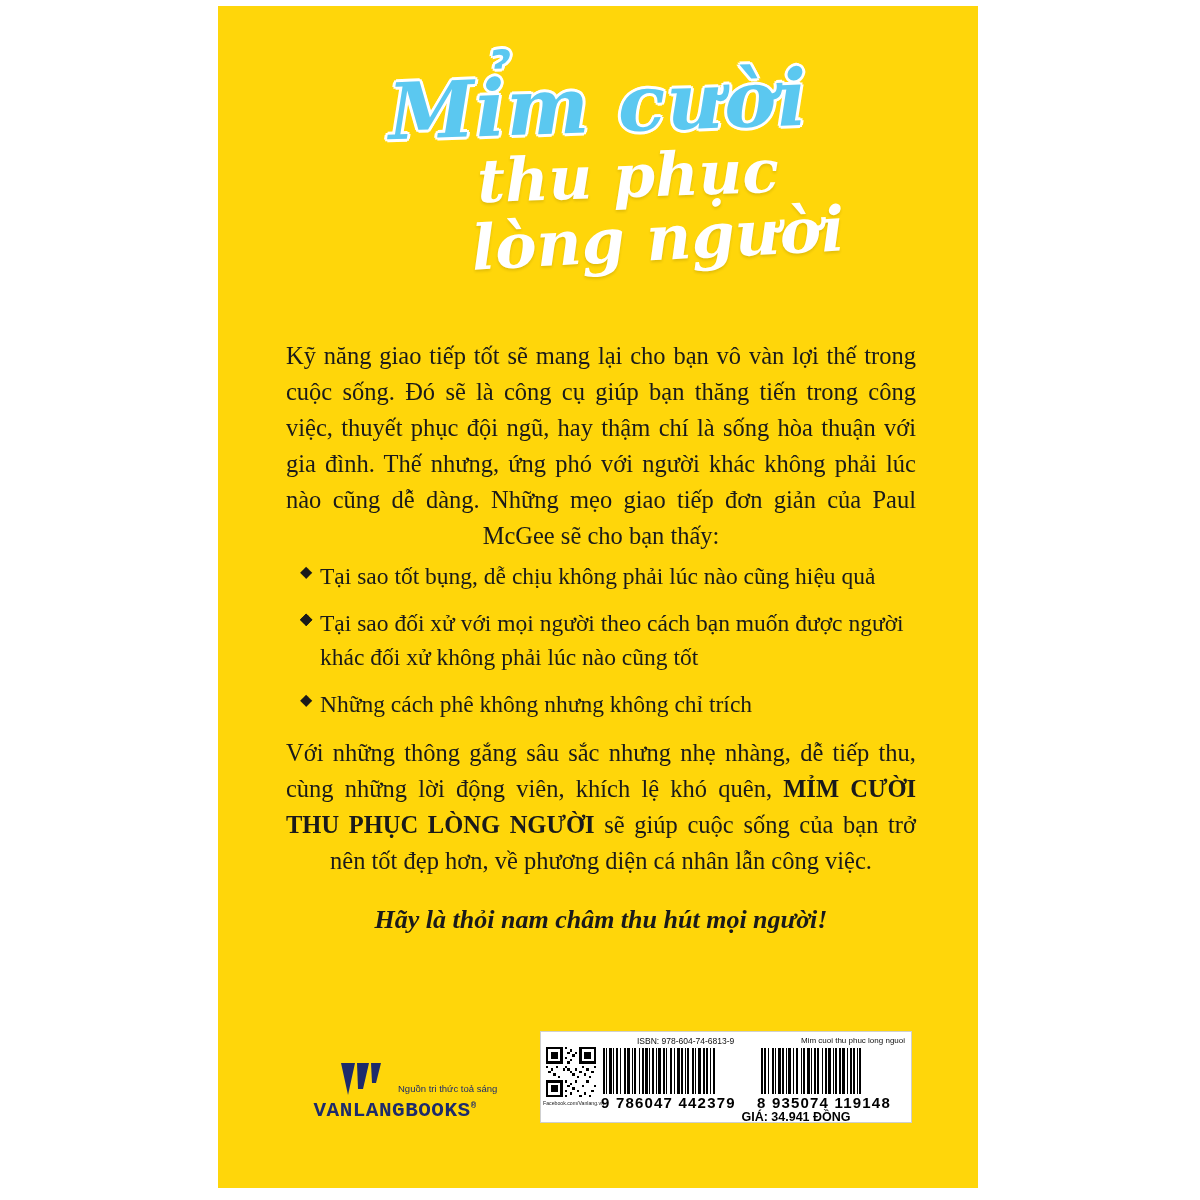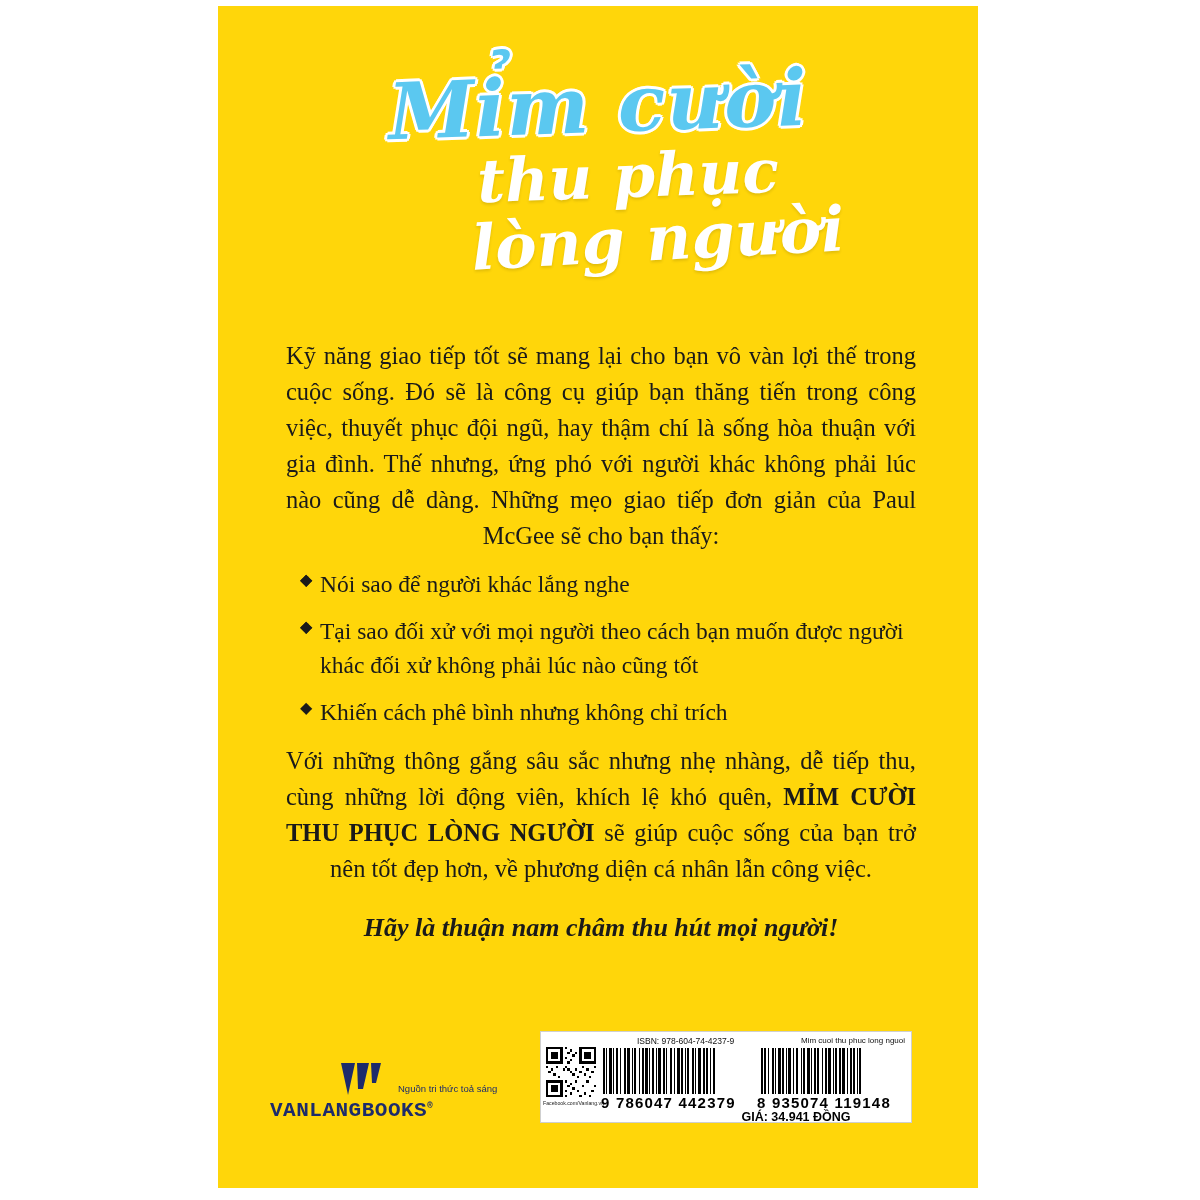--- a/index.html
+++ b/index.html
@@ -212,20 +212,21 @@
     font-size: 12.5px;
     color: #000;
     padding-left: 140px;
   }
 
   .publisher {
     position: absolute;
     left: 52px;
     top: 1055px;
     width: 250px;
+    text-align: center;
     color: #1d2b6b;
     font-family: "Liberation Sans", sans-serif;
   }
   .pub-mark { display: block; margin: 0 auto; }
   .pub-tagline {
     font-size: 9.5px;
     color: #1d2b6b;
     position: absolute;
     left: 128px;
     top: 22px;
@@ -258,34 +259,34 @@
     <div class="title-area">
       <div class="title-line1">Mỉm cười</div>
       <div class="title-line2">thu phục</div>
       <div class="title-line3">lòng người</div>
     </div>
 
     <div class="blurb">
       <p class="para">Kỹ năng giao tiếp tốt sẽ mang lại cho bạn vô vàn lợi thế trong cuộc sống. Đó sẽ là công cụ giúp bạn thăng tiến trong công việc, thuyết phục đội ngũ, hay thậm chí là sống hòa thuận với gia đình. Thế nhưng, ứng phó với người khác không phải lúc nào cũng dễ dàng. Những mẹo giao tiếp đơn giản của Paul McGee sẽ cho bạn thấy:</p>
 
       <ul class="bullets">
+        <li><span class="dot">◆</span><span>Tại sao tốt bụng, dễ chịu không phải lúc nào cũng hiệu quả</span></li>
         <li><span class="dot">◆</span></li>
-        <li><span class="dot">◆</span><span>Nói sao để người khác lắng nghe</span></li>
         <li><span class="dot">◆</span></li>
         <li class="wide"><span class="dot">◆</span><span>Tại sao đối xử với mọi người theo cách bạn muốn được người khác đối xử không phải lúc nào cũng tốt</span></li>
-        <li><span class="dot">◆</span><span>Khiến cách phê bình nhưng không chỉ trích</span></li>
+        <li><span class="dot">◆</span><span>Những cách phê không nhưng không chỉ trích</span></li>
       </ul>
 
       <p class="para2"><span>Với những thông gắng sâu sắc nhưng nhẹ nhàng, dễ tiếp thu, cùng những lời động viên, khích lệ khó quên, </span><b>MỈM CƯỜI THU PHỤC LÒNG NGƯỜI</b><span> sẽ giúp cuộc sống của bạn trở nên tốt đẹp hơn, về phương diện cá nhân lẫn công việc.</span></p>
 
-      <div class="tagline">Hãy là thuận nam châm thu hút mọi người!</div>
+      <div class="tagline">Hãy là thỏi nam châm thu hút mọi người!</div>
     </div>
 
     <div class="barcode-box">
-      <div class="bc-isbn">ISBN: 978-604-74-4237-9</div>
+      <div class="bc-isbn">ISBN: 978-604-74-6813-9</div>
       <div class="bc-booktitle">Mim cuoi thu phuc long nguoi</div>
 
       <svg class="qr" viewBox="0 0 21 21" shape-rendering="crispEdges">
         <rect width="21" height="21" fill="#fff"></rect>
         <g fill="#000">
           <rect x="0" y="0" width="7" height="1"></rect>
             <rect x="0" y="6" width="7" height="1"></rect>
           <rect x="0" y="0" width="1" height="7"></rect>
             <rect x="6" y="0" width="1" height="7"></rect>
           <rect x="2" y="2" width="3" height="3"></rect>

